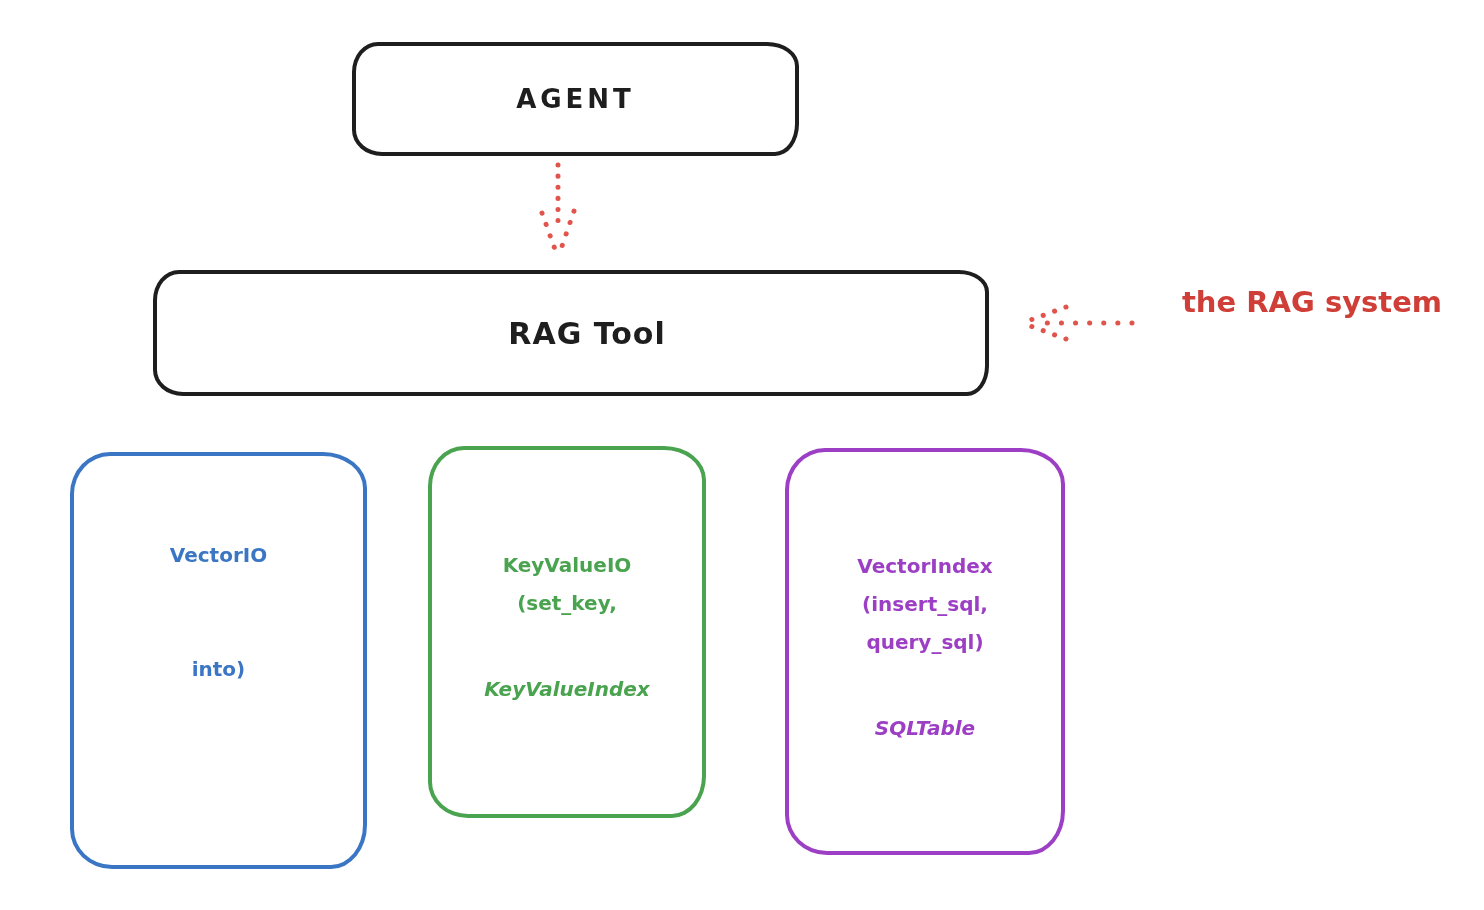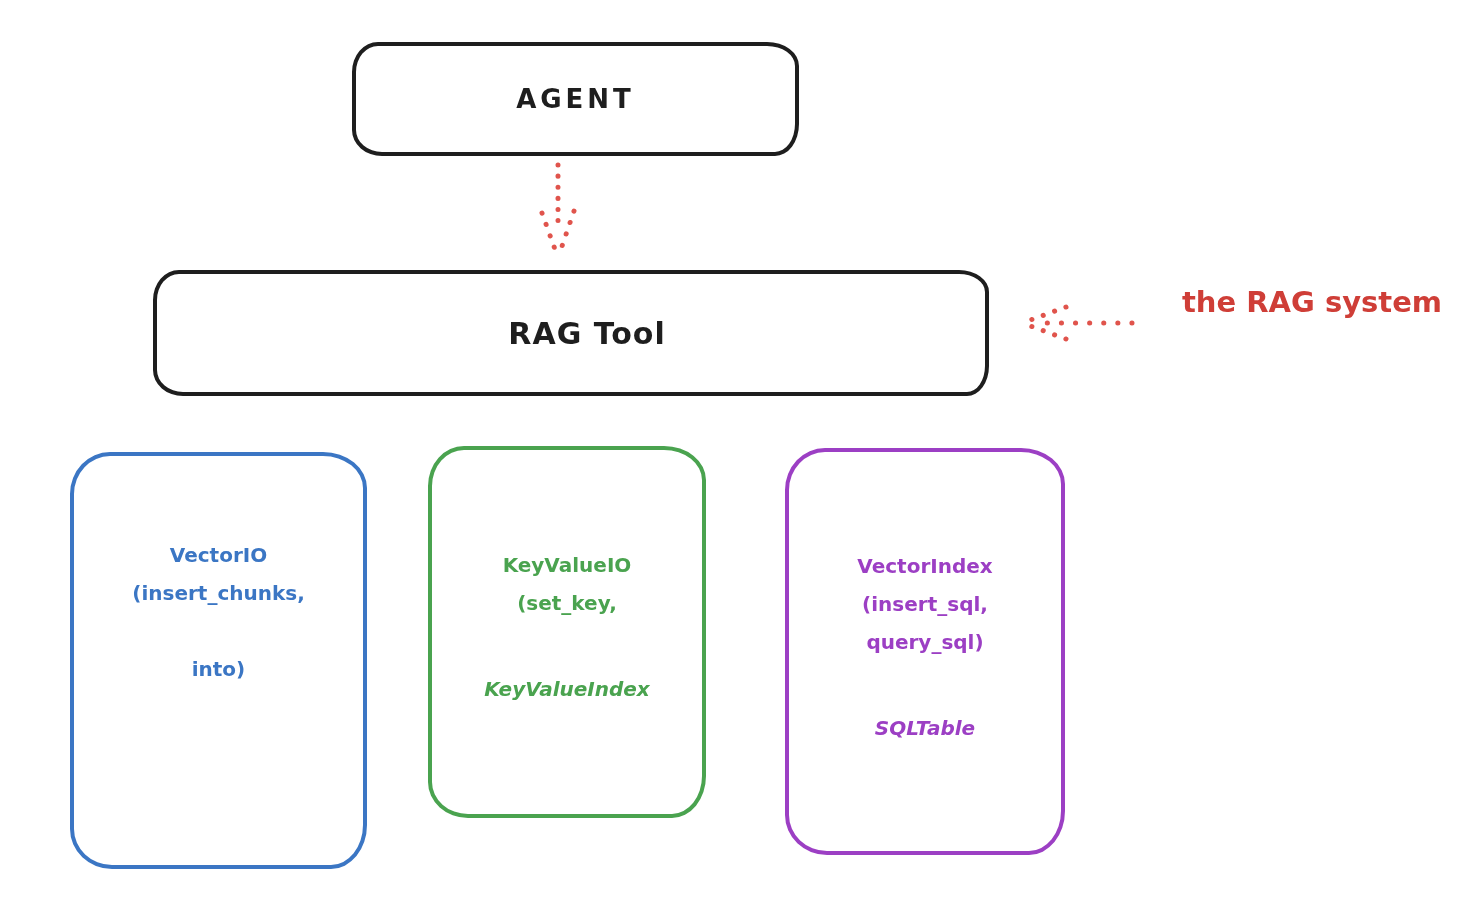--- a/index.html
+++ b/index.html
@@ -98,21 +98,21 @@
   <path d="M48 39 L7 24" stroke-dasharray="0.1 12"></path>
 </svg>
 
 <div class="annotation" style="--c: #cf3e37;">
   <div>the RAG system</div>
 </div>
 
 <div class="box io-box io-vector" style="--c: #3b76c4;">
   <p class="io-methods">
     <span>VectorIO</span><br>
-    <span>(insert_chunks,</span><br>
+    <br>
     <br>
     <span>into)</span>
   </p>
 </div>
 
 <div class="box io-box io-keyvalue" style="--c: #4aa34f;">
   <p class="io-methods">
     <span>KeyValueIO</span><br>
     <span>(set_key,</span><br>
   </p>

